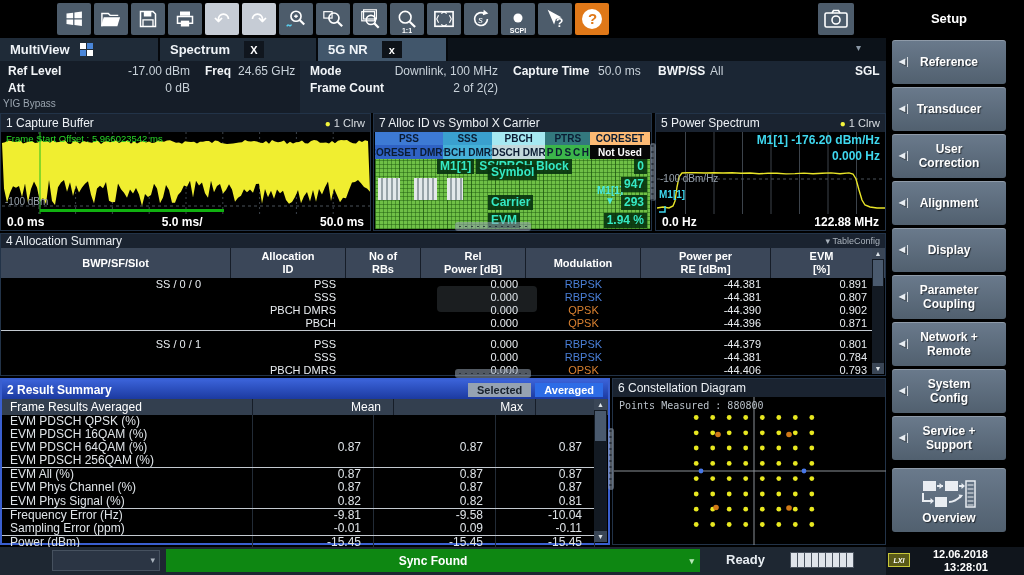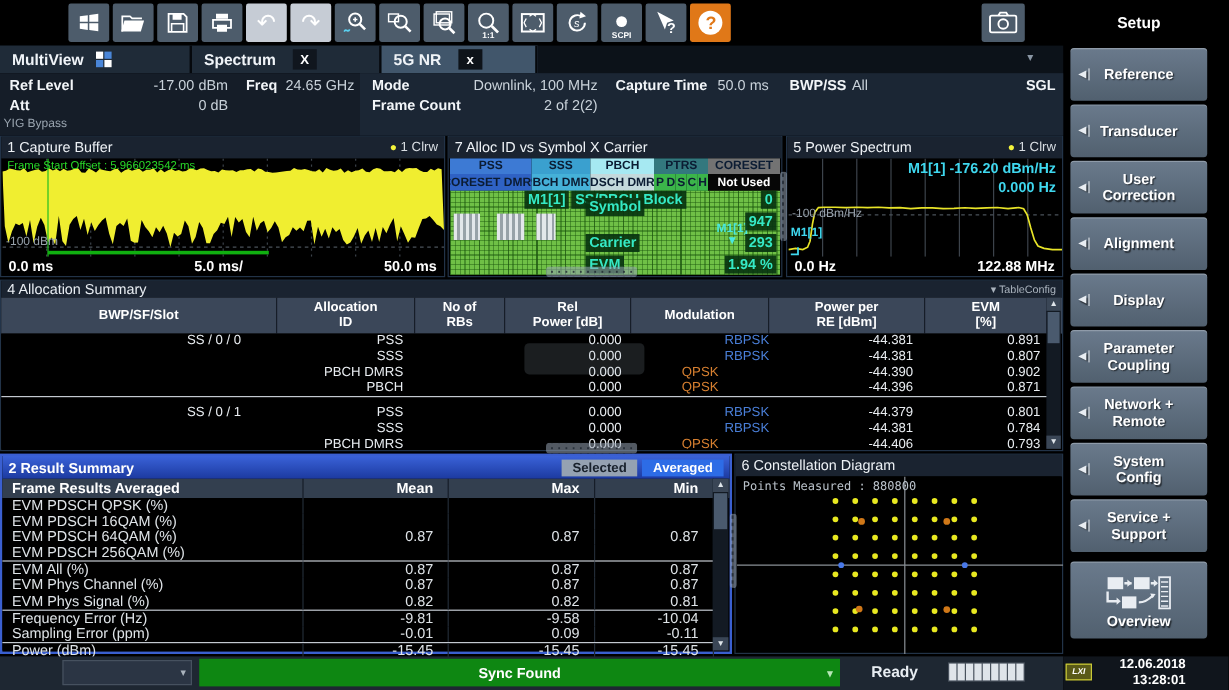--- a/index.html
+++ b/index.html
@@ -61,35 +61,35 @@
   .mkr{position:absolute;color:#49e8e0;font-size:10px;font-weight:bold;line-height:10px;text-align:center;}
 
   
   #allocsum-title{height:14px;background:#1a2330;display:flex;align-items:center;padding:0 5px;font-size:12px;}
   .tconf{font-size:9px;color:#aab3bd;}
   .thead7{display:grid;grid-template-columns:230px 115px 75px 105px 115px 130px 102px;height:30px;background:#3b4759;}
   .thead7 .hc{display:flex;flex-direction:column;align-items:center;justify-content:center;font-size:11px;font-weight:bold;color:#fff;border-right:1px solid #161d28;line-height:13px;}
   .row7{display:grid;grid-template-columns:230px 115px 75px 105px 115px 130px 102px;height:13px;line-height:13px;font-size:11px;color:#e9edf1;}
   .row7 div{white-space:nowrap;overflow:hidden;}
   .ra{text-align:right;}
-  .mod-blue{color:#4a7fd8;text-align:right;}
+  .mod-blue{color:#4a7fd8;text-align:center;}
   .mod-orange{color:#d88030;text-align:center;}
   .grp-gap{margin-top:7px;}
 
   .vscroll{position:absolute;width:12px;background:#131a23;}
   .varr{position:absolute;left:0;width:12px;height:11px;background:#3a4656;color:#dfe5ea;font-size:7px;display:flex;align-items:center;justify-content:center;}
   .vthumb{position:absolute;left:1px;width:10px;background:#4a5a6e;}
 
   
   #resultsum{border:2px solid #3a5fd0;}
   #rs-head{height:19px;background:linear-gradient(180deg,#3a62d8,#1c3aa0);display:flex;align-items:center;padding:0 5px;font-size:12px;font-weight:bold;color:#fff;}
   .rs-btn{font-size:11px;font-weight:bold;padding:1px 9px;margin-left:4px;}
   .rs-btn.sel{background:#95a2b2;color:#18212c;}
   .rs-btn.avg{background:#2d6ce6;color:#fff;}
-  .thead4{display:grid;grid-template-columns:251px 121px 122px 99px;height:16px;background:#333f4f;font-size:12px;font-weight:bold;color:#fff;line-height:16px;}
+  .thead4{display:grid;grid-template-columns:251px 121px 122px 99px;height:16px;background:#333f4f;font-size:12px;font-weight:normal;color:#fff;line-height:16px;gap:20px;}
   .thead4 div{border-right:1px solid #161d28;}
   .row4{display:grid;grid-template-columns:251px 121px 122px 99px;height:13.1px;line-height:13px;font-size:12px;color:#dfe4e8;}
   .row4 div{border-right:1px solid #222b36;white-space:nowrap;}
   .row4.sep{border-bottom:1px solid #c3c9d0;}
   .pl8{padding-left:8px;}
 
   
   #const-body{position:absolute;left:1px;right:1px;top:18px;bottom:1px;background:#000;}
   #points-measured{position:absolute;left:5px;top:3px;font-family:"DejaVu Sans Mono",monospace;font-size:10px;color:#b9c1c9;}
 
@@ -308,21 +308,21 @@
 
   <div class="panel" style="left:373px;top:113px;width:279px;height:118px;">
     <div class="phead">
       <span>7 Alloc ID vs Symbol X Carrier</span>
     </div>
     <div id="legend1" class="lrow" style="margin:0 1px;">
         <span class="chip" style="width: 24.7%; background: rgb(61, 122, 212);">PSS</span>
         <span class="chip" style="width: 17.8%; background: rgb(58, 160, 207);">SSS</span>
         <span class="chip" style="width: 19.5%; background: rgb(166, 233, 242);">PBCH</span>
         <span class="chip" style="width: 16.2%; background: rgb(51, 120, 126);">PTRS</span>
-        <span class="chip" style="width: 21.8%; background: #737373;">CORESET</span>
+        <span class="chip" style="width: 21.8%; background: #fdba74;">CORESET</span>
       </div>
     <div id="legend2" class="lrow r2" style="margin:0 1px;">
         <span class="chip" style="width: 24.7%; background: rgb(47, 98, 196);">CORESET DMRS</span>
         <span class="chip" style="width: 17.8%; background: rgb(69, 177, 216);">PBCH DMRS</span>
         <span class="chip" style="width: 19.5%; background: rgb(195, 217, 220);">PDSCH DMRS</span>
         <span class="chip" style="width: 3.3%; background: rgb(59, 181, 74);">P</span>
         <span class="chip" style="width: 3.2%; background: rgb(59, 181, 74);">D</span>
         <span class="chip" style="width: 3.2%; background: rgb(59, 181, 74);">S</span>
         <span class="chip" style="width: 3.2%; background: rgb(59, 181, 74);">C</span>
         <span class="chip" style="width: 3.3%; background: rgb(59, 181, 74);">H</span>

